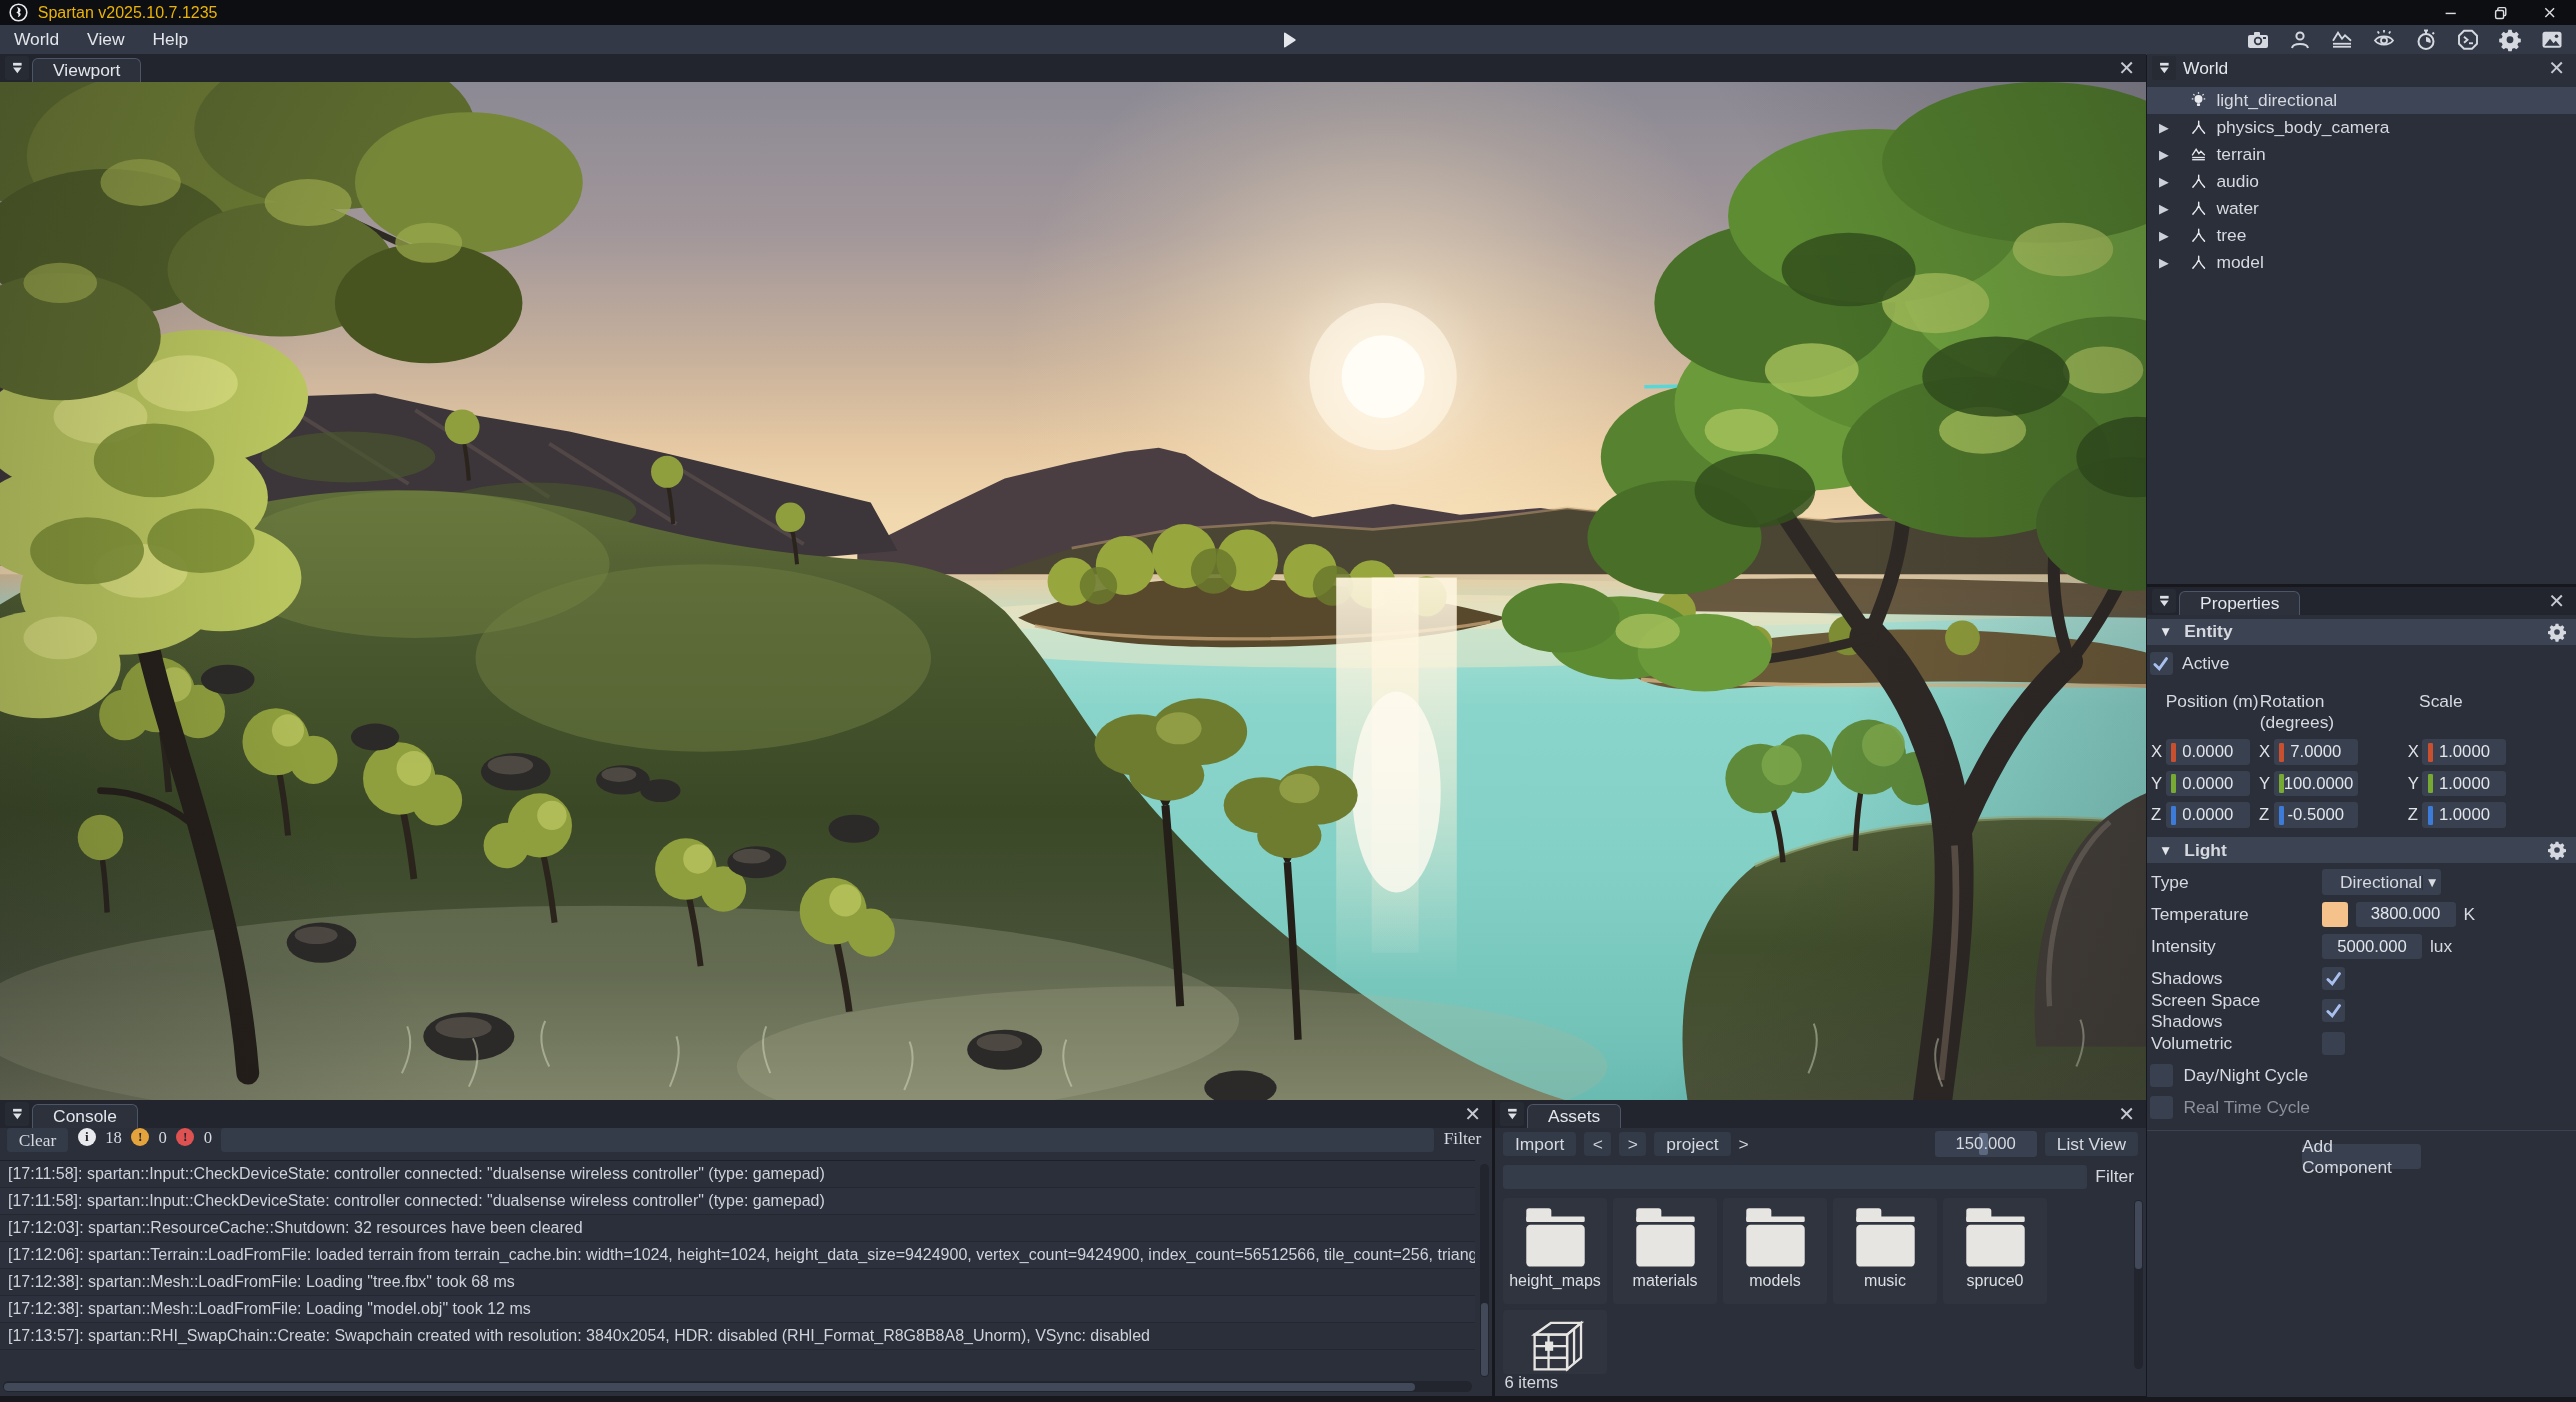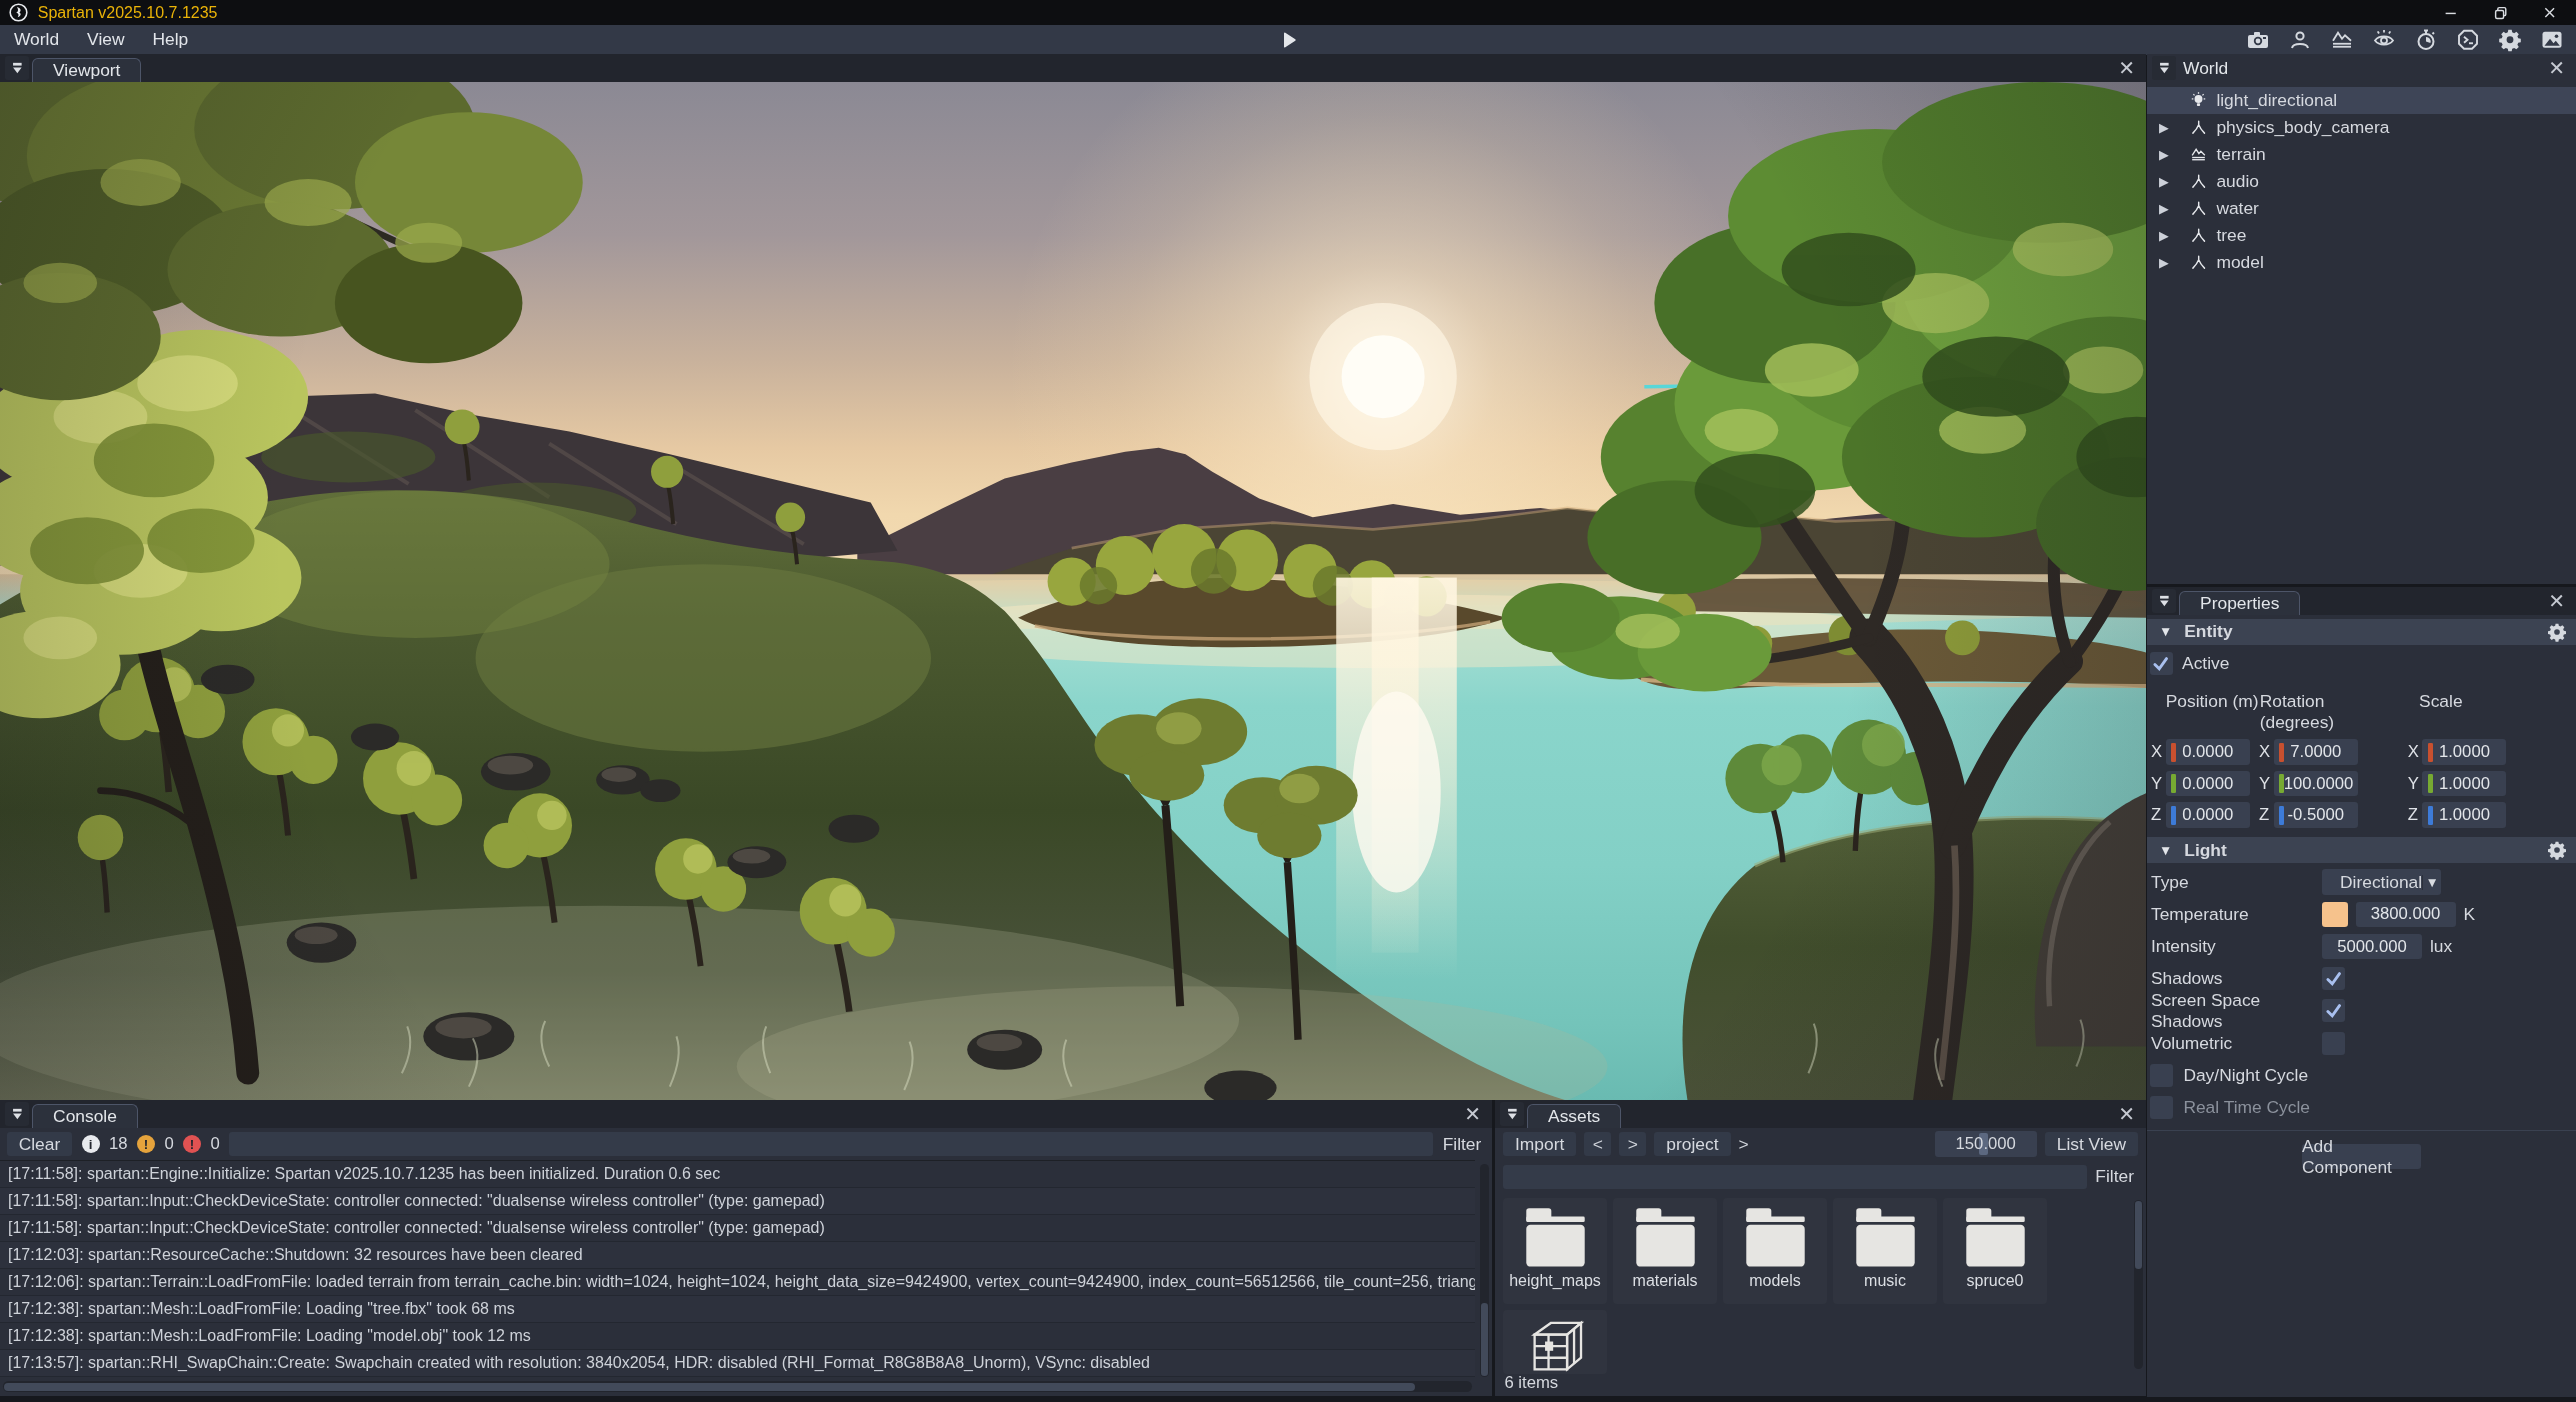--- a/index.html
+++ b/index.html
@@ -52,21 +52,21 @@
   .axis-box{position:relative;width:84px;}
   .axis-box .bar{position:absolute;left:5.4px;top:3.3px;width:4.7px;height:19px;border-radius:1.3px;}
   .combo{background:#394050;border-radius:3.3px;height:25.5px;display:flex;align-items:center;width:119px;}
   .combo .cval{flex:1;padding-left:18px;}
   .combo .carrow{width:27px;text-align:center;color:#d8dbe0;border-left:1.3px solid #2b303b;font-size:13.4px;}
   .unit{margin-left:8px;color:#d6d9df;}
   .add-comp{margin:13px auto 0;width:119px;height:25.5px;background:#394050;border-radius:3.3px;
             display:flex;align-items:center;justify-content:center;}
   .divider{height:1.3px;background:#3a4150;margin:9.4px 0 0 0;}
   
-  .con-toolbar{height:32px;display:flex;align-items:center;gap:9.4px;padding:0 6.7px;}
+  .con-toolbar{height:32px;display:flex;align-items:flex-start;gap:9.4px;padding:0 6.7px;font-family:Liberation Serif, serif;}
   .btn{background:#333a48;border-radius:3.3px;height:24px;display:flex;align-items:center;
        justify-content:center;padding:0 12px;}
   .cicon{width:18px;height:18px;border-radius:50%;display:flex;align-items:center;justify-content:center;
          font-weight:bold;font-size:13.4px;color:#23262e;flex:none;}
   .ccount{font-size:16.7px;}
   .filter-input{flex:1;height:24px;background:#343b49;border-radius:3.3px;}
   .filter-lbl{color:#d6d9df;margin-right:4px;}
   .logs{position:relative;border-top:1.3px solid #1d2026;}
   .log-row{height:26px;line-height:26px;white-space:nowrap;overflow:hidden;font-size:16px;
            color:#ced2d9;padding-left:8px;border-bottom:0.7px solid #232730;}
@@ -785,21 +785,20 @@
       <span class="cicon" style="background:#e8eaee;">i</span>
       <span class="ccount">18</span>
       <span class="cicon" style="background:#e5a33c;">!</span>
       <span class="ccount">0</span>
       <span class="cicon" style="background:#e05252;">!</span>
       <span class="ccount">0</span>
       <span class="filter-input"></span>
       <span class="filter-lbl">Filter</span>
     </div>
     <div class="logs" style="margin-right:17.4px;">
-      <div class="log-row">[17:11:58]: spartan::Engine::Initialize: Spartan v2025.10.7.1235 has been initialized. Duration 0.6 sec</div>
       <div class="log-row">[17:11:58]: spartan::Input::CheckDeviceState: controller connected: "dualsense wireless controller" (type: gamepad)</div>
       <div class="log-row">[17:11:58]: spartan::Input::CheckDeviceState: controller connected: "dualsense wireless controller" (type: gamepad)</div>
       <div class="log-row">[17:12:03]: spartan::ResourceCache::Shutdown: 32 resources have been cleared</div>
       <div class="log-row">[17:12:06]: spartan::Terrain::LoadFromFile: loaded terrain from terrain_cache.bin: width=1024, height=1024, height_data_size=9424900, vertex_count=9424900, index_count=56512566, tile_count=256, triangle_data_count=256, offset_cou</div>
       <div class="log-row">[17:12:38]: spartan::Mesh::LoadFromFile: Loading "tree.fbx" took 68 ms</div>
       <div class="log-row">[17:12:38]: spartan::Mesh::LoadFromFile: Loading "model.obj" took 12 ms</div>
       <div class="log-row">[17:13:57]: spartan::RHI_SwapChain::Create: Swapchain created with resolution: 3840x2054, HDR: disabled (RHI_Format_R8G8B8A8_Unorm), VSync: disabled</div>
     </div>
     <div class="vscroll">
         <span class="thumb"></span>

